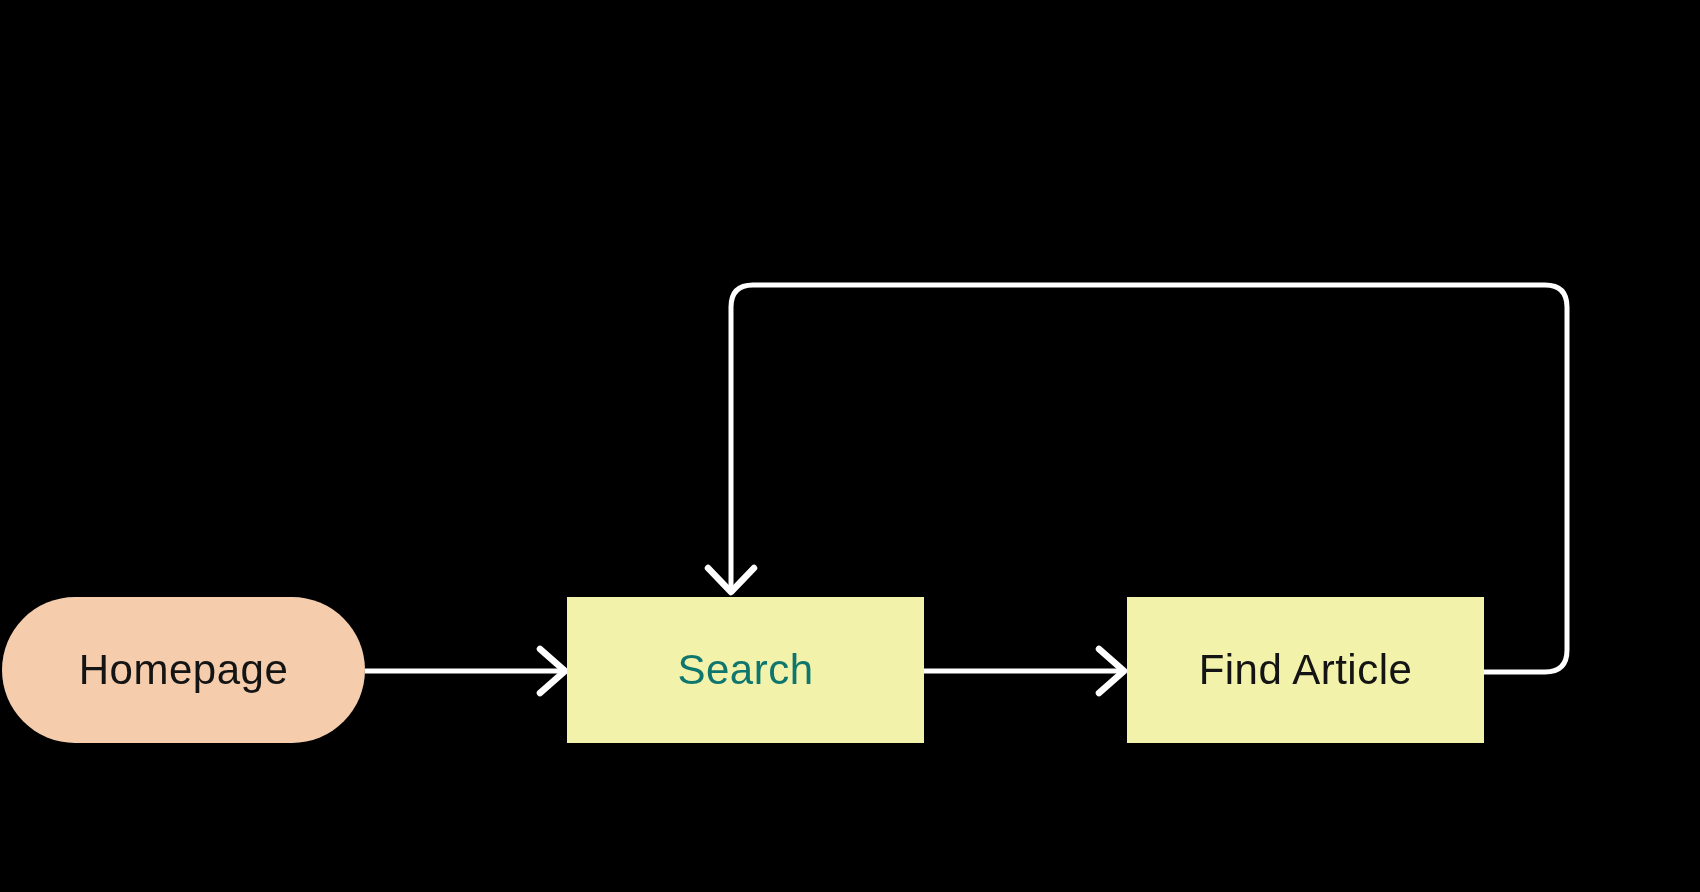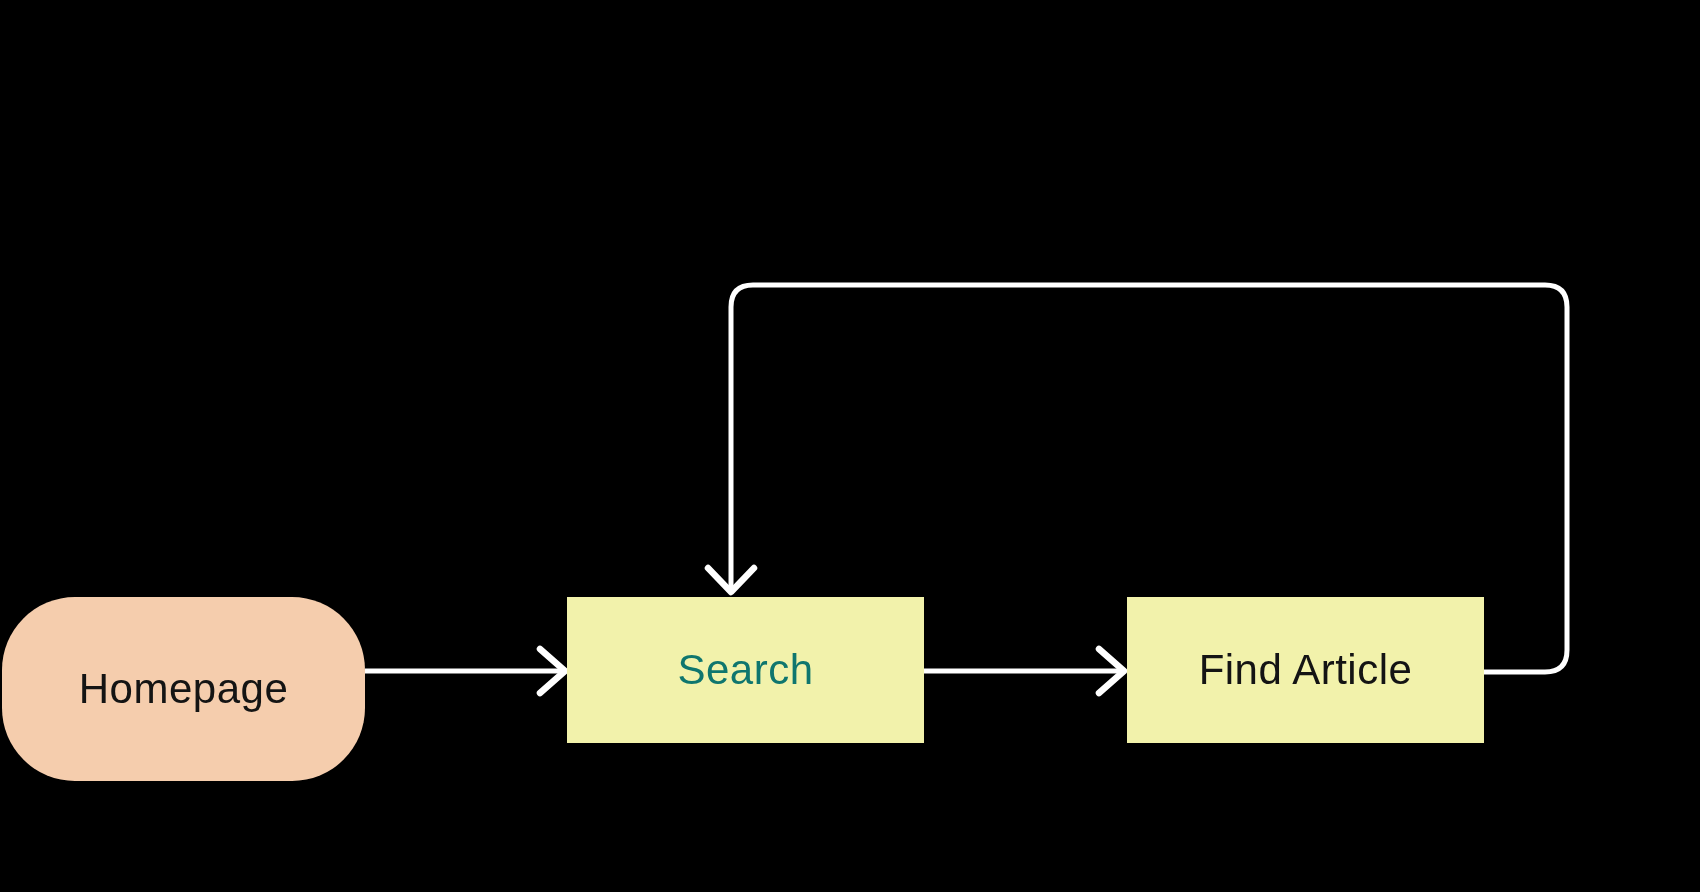--- a/index.html
+++ b/index.html
@@ -32,21 +32,21 @@
     font-size: 42px;
     font-weight: 400;
     letter-spacing: 0.5px;
     box-sizing: border-box;
     cursor: default;
   }
   .node-stadium {
     left: 2px;
     top: 597px;
     width: 363px;
-    height: 184px;
+    height: 146px;
     border-radius: 73px;
   }
   .node-search {
     left: 567px;
     top: 597px;
     width: 357px;
     height: 146px;
   }
   .node-find-article {
     left: 1127px;

